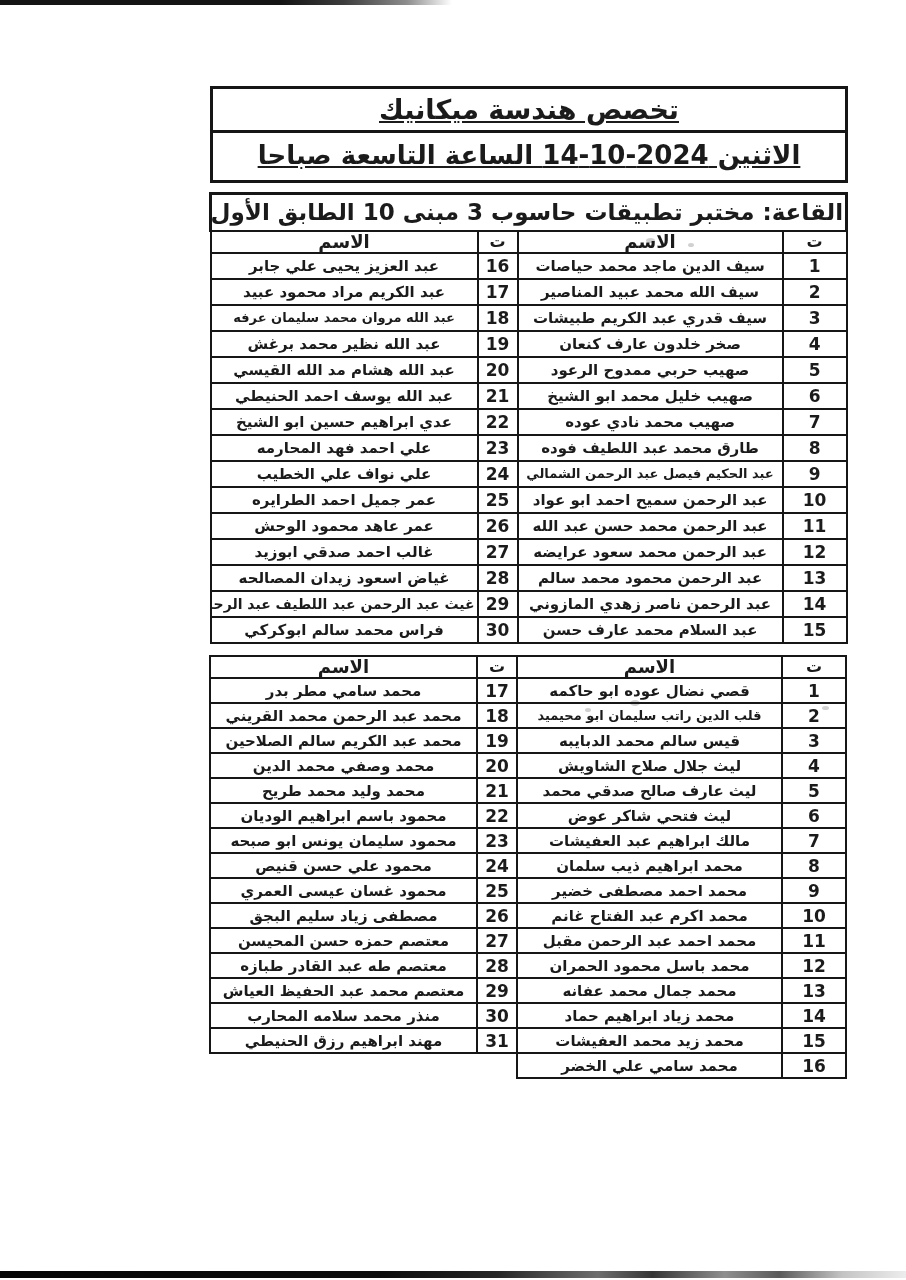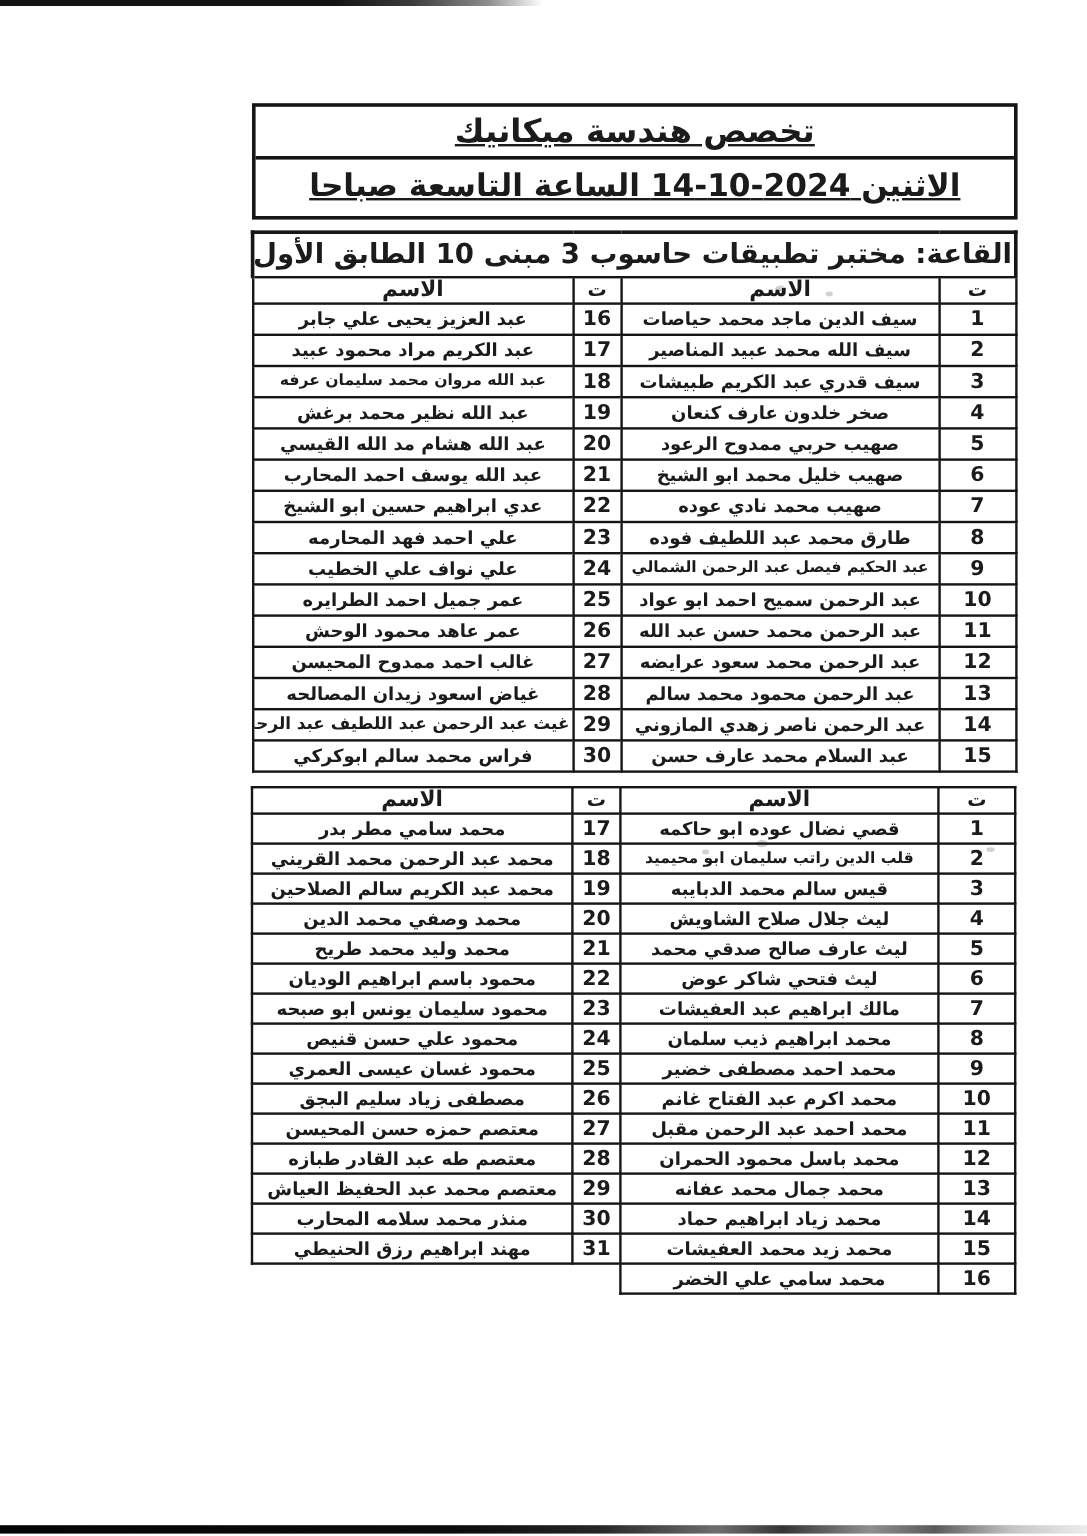--- a/index.html
+++ b/index.html
@@ -115,21 +115,21 @@
           <tr class="data">
             <td class="num">5</td>
             <td class="name">صهيب حربي ممدوح الرعود</td>
             <td class="num">20</td>
             <td class="name">عبد الله هشام مد الله القيسي</td>
           </tr>
           <tr class="data">
             <td class="num">6</td>
             <td class="name">صهيب خليل محمد ابو الشيخ</td>
             <td class="num">21</td>
-            <td class="name">عبد الله يوسف احمد المحارب</td>
+            <td class="name">عبد الله يوسف احمد الحنيطي</td>
           </tr>
           <tr class="data">
             <td class="num">7</td>
             <td class="name">صهيب محمد نادي عوده</td>
             <td class="num">22</td>
             <td class="name">عدي ابراهيم حسين ابو الشيخ</td>
           </tr>
           <tr class="data">
             <td class="num">8</td>
             <td class="name">طارق محمد عبد اللطيف فوده</td>
@@ -151,21 +151,21 @@
           <tr class="data">
             <td class="num">11</td>
             <td class="name">عبد الرحمن محمد حسن عبد الله</td>
             <td class="num">26</td>
             <td class="name">عمر عاهد محمود الوحش</td>
           </tr>
           <tr class="data">
             <td class="num">12</td>
             <td class="name">عبد الرحمن محمد سعود عرايضه</td>
             <td class="num">27</td>
-            <td class="name">غالب احمد ممدوح المحيسن</td>
+            <td class="name">غالب احمد صدقي ابوزيد</td>
           </tr>
           <tr class="data">
             <td class="num">13</td>
             <td class="name">عبد الرحمن محمود محمد سالم</td>
             <td class="num">28</td>
             <td class="name">غياض اسعود زيدان المصالحه</td>
           </tr>
           <tr class="data">
             <td class="num">14</td>
             <td class="name">عبد الرحمن ناصر زهدي المازوني</td>

